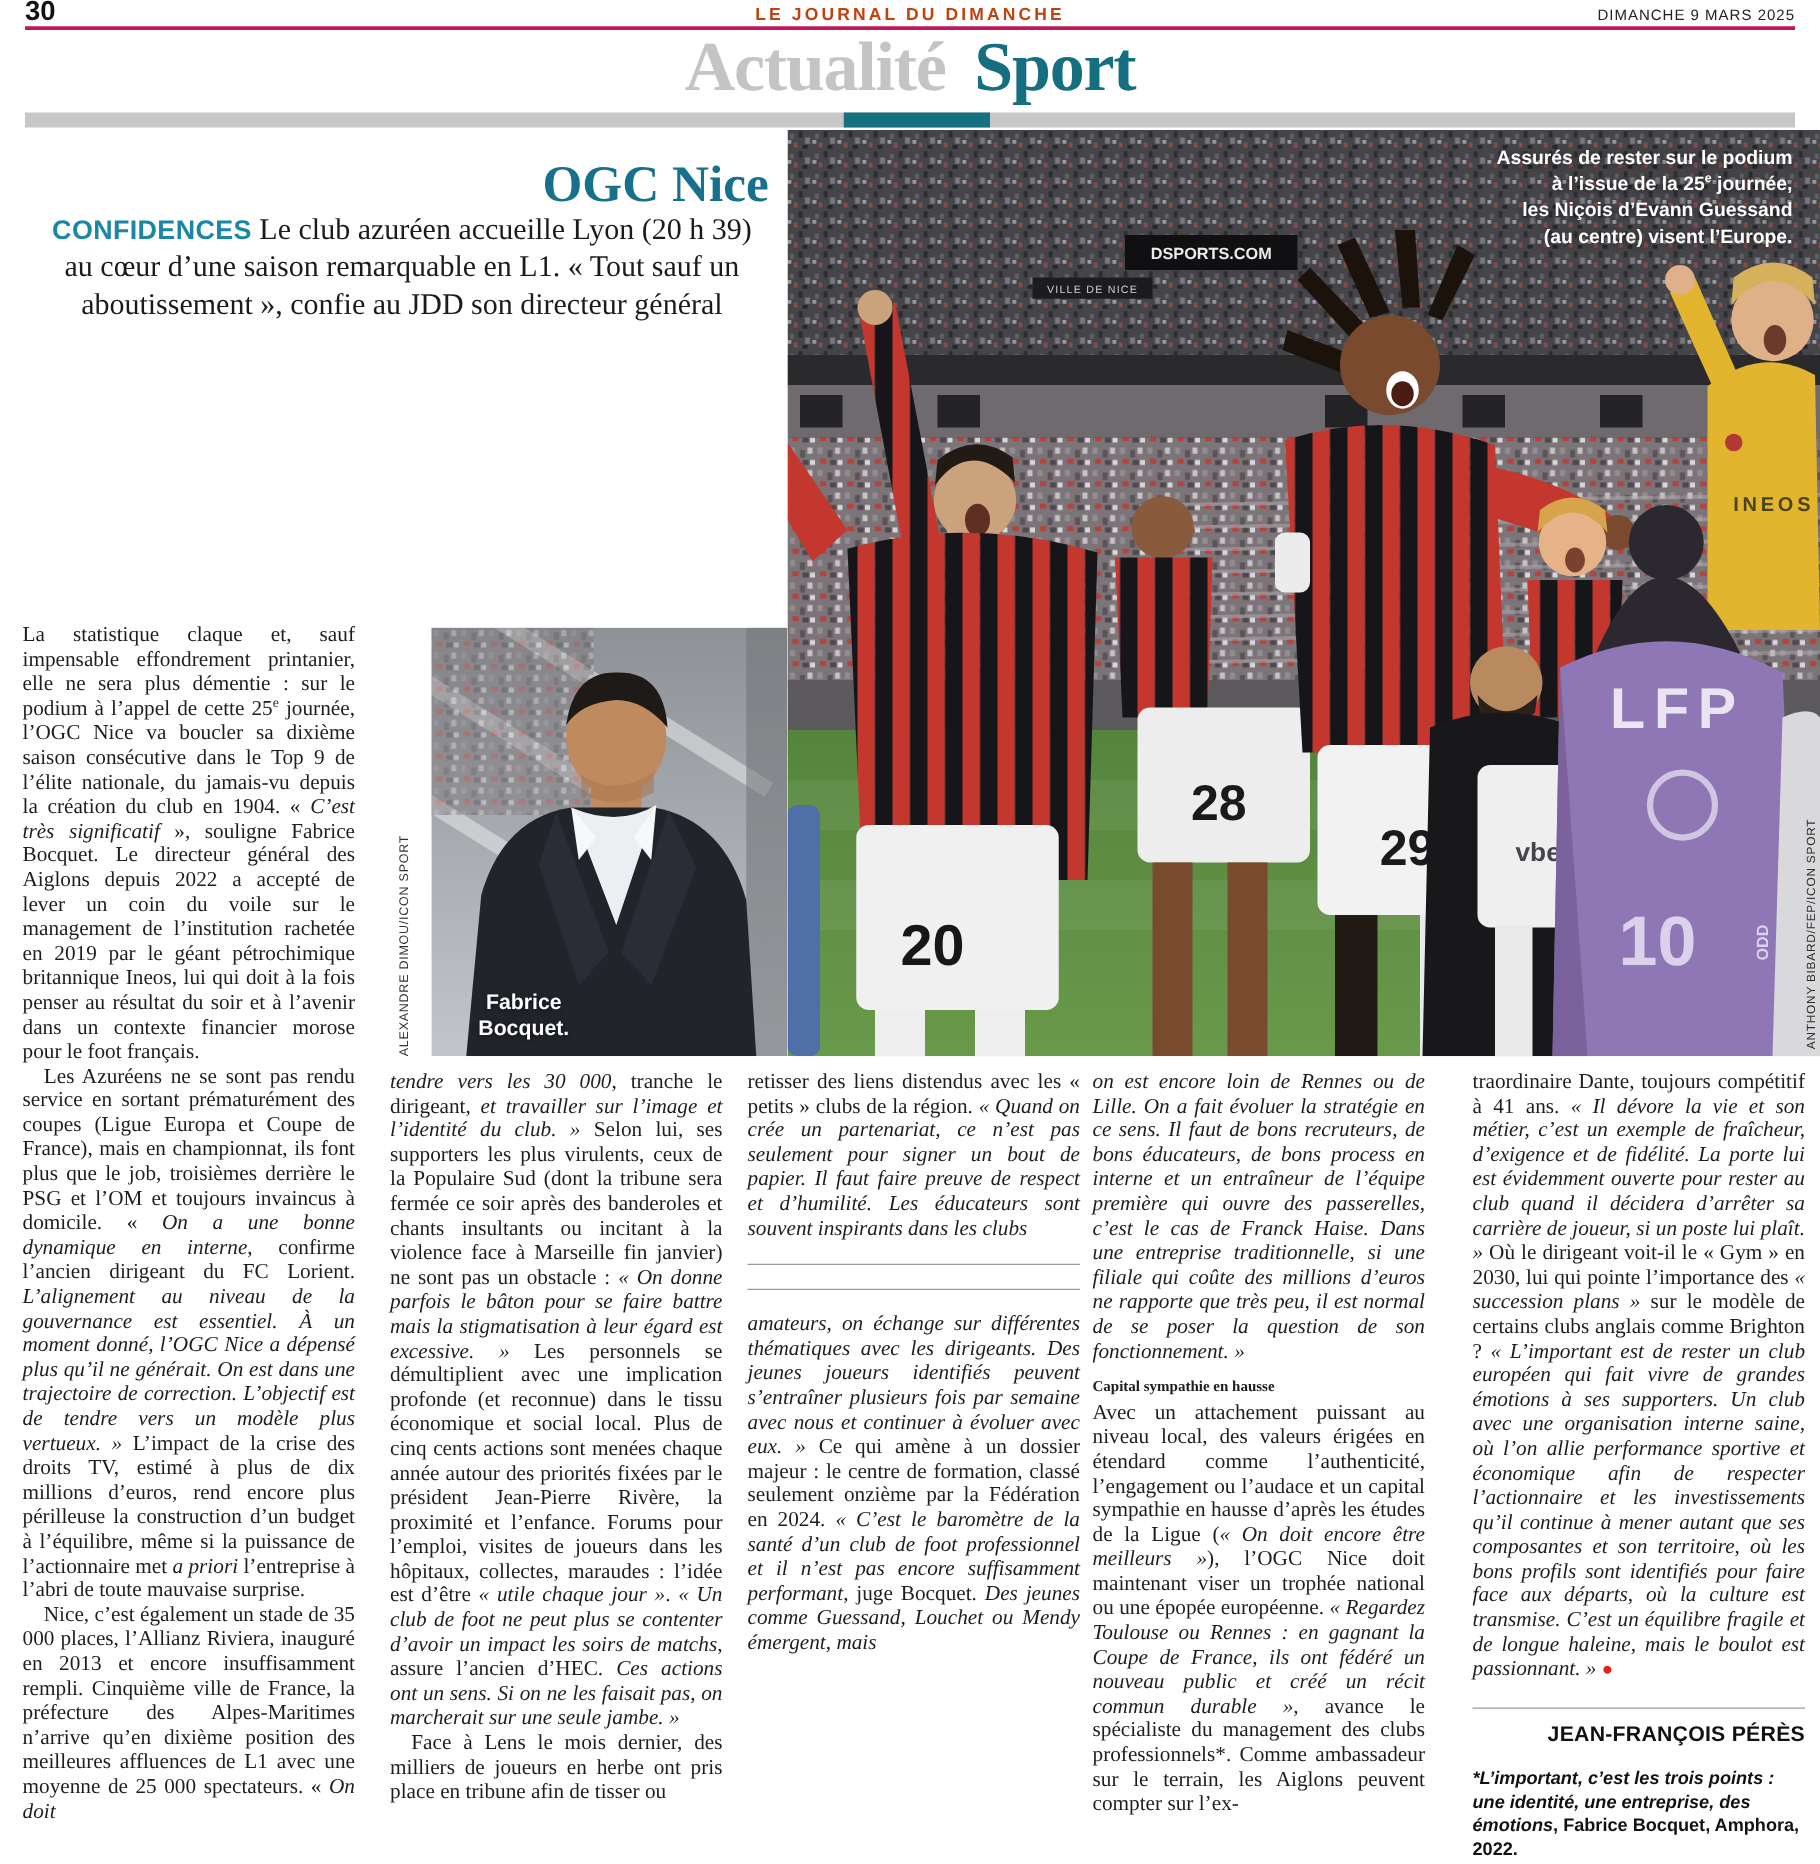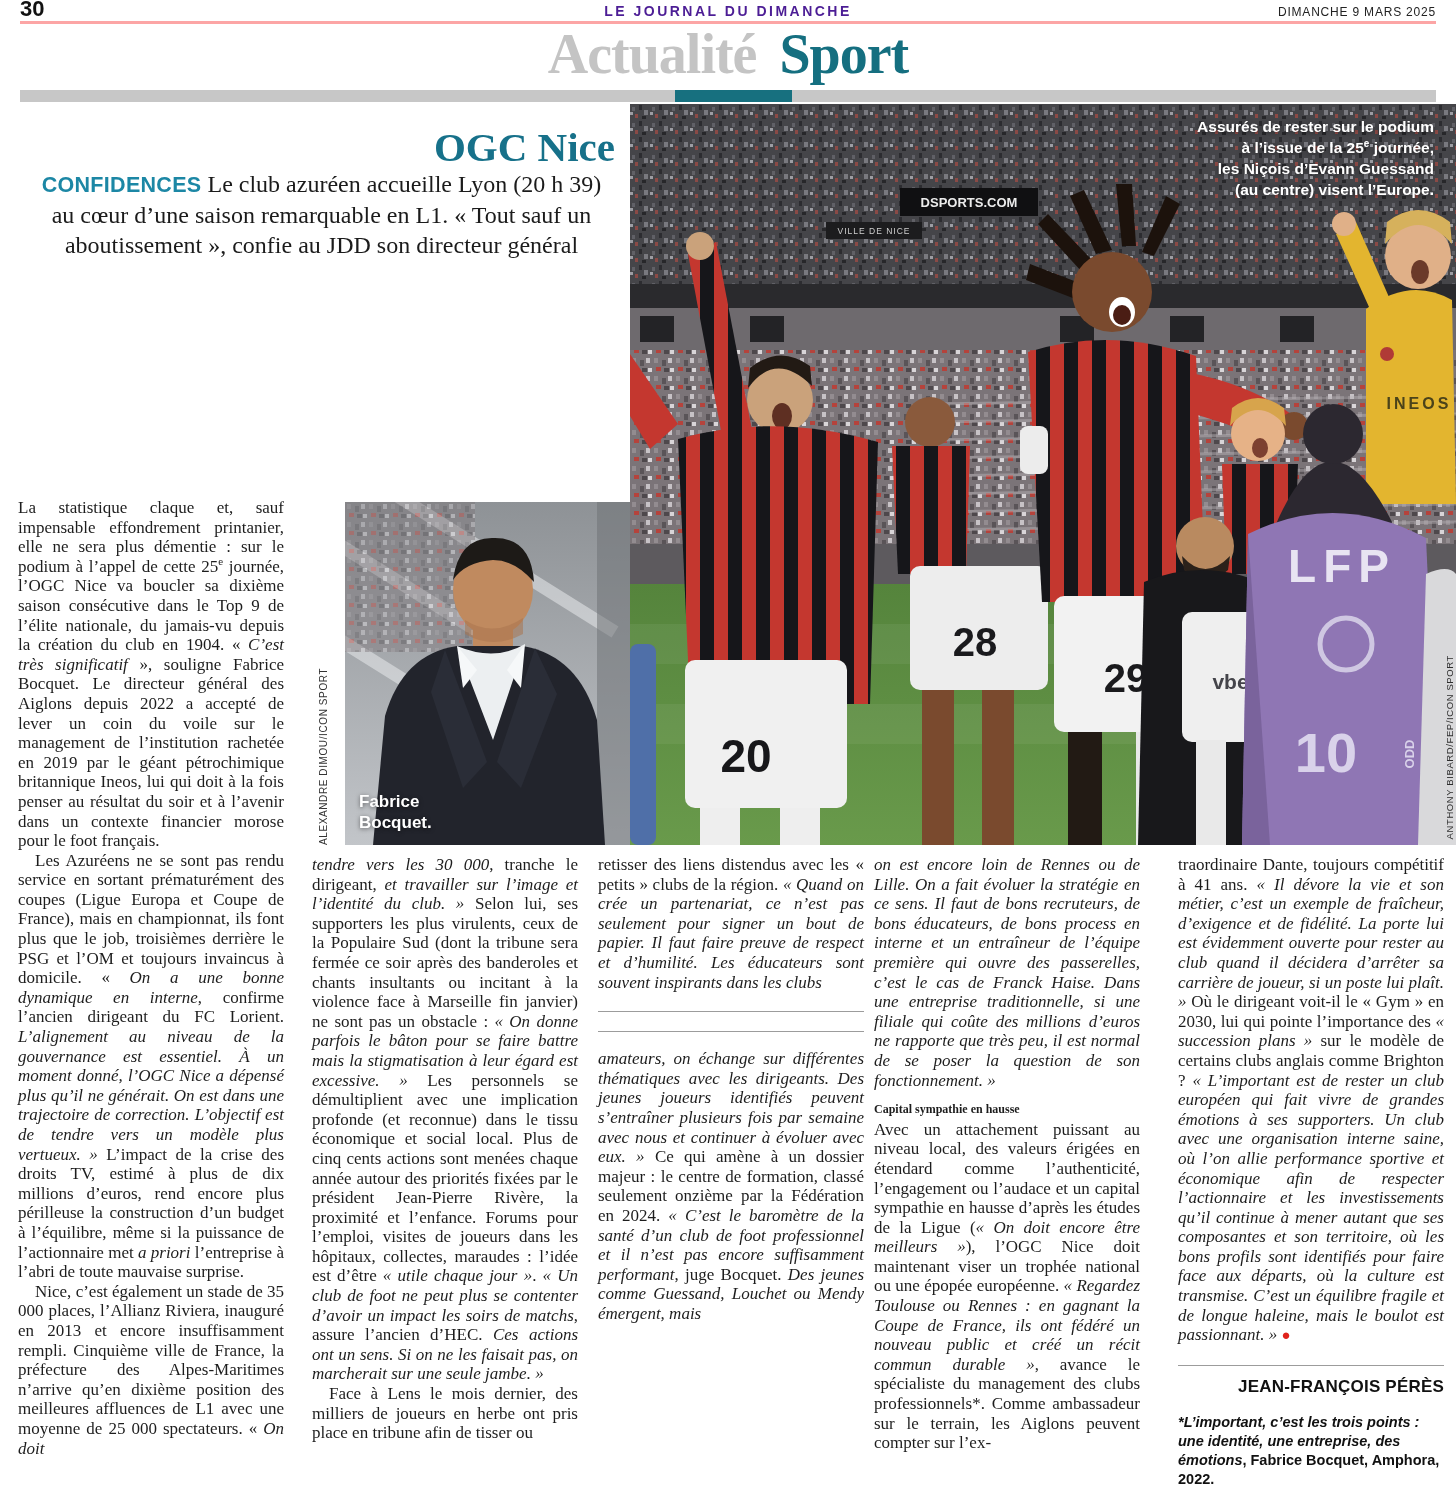--- a/index.html
+++ b/index.html
@@ -1,22 +1,22 @@
 <!DOCTYPE html>
 <html lang="fr"><head>
 <meta charset="utf-8">
 <style>
   html,body{margin:0;padding:0;background:#fff;}
   .page{position:relative;width:1456px;height:1491px;overflow:hidden;background:#fff;
         font-family:"Liberation Serif",serif;color:#1b1b1b;}
   
-  .topbar{position:absolute;left:20px;top:0;width:1416px;height:21px;border-bottom:3px solid #fca5a5;text-decoration:underline;}
+  .topbar{position:absolute;left:20px;top:0;width:1416px;height:21px;border-bottom:3px solid #be185d;text-decoration:underline;}
   .pageno{position:absolute;left:0;top:-4px;font:bold 22px "Liberation Sans",sans-serif;color:#111;}
   .masthead{position:absolute;left:50%;transform:translateX(-50%);top:3px;
-            font:bold 14px "Liberation Sans",sans-serif;letter-spacing:2.5px;color:#4c1d95;}
+            font:bold 14px "Liberation Sans",sans-serif;letter-spacing:2.5px;color:#c2410c;}
   .dateline{position:absolute;right:0;top:5px;font:12px "Liberation Sans",sans-serif;letter-spacing:.8px;color:#222;}
   
   .sectionhead{position:absolute;left:0;top:22px;width:100%;text-align:center;
                font-family:"Liberation Serif",serif;font-weight:bold;font-size:56px;letter-spacing:-1px;}
   .sec-gray{color:#c4c4c4;}
   .sec-teal{color:#156f80;margin-left:10px;}
   .divider{position:absolute;left:20px;top:90px;width:1416px;height:12px;background:#c7c7c7;}
   .divider-seg{position:absolute;left:655px;top:0;width:117px;height:12px;background:#17707f;}
   
   .headline-block{position:absolute;left:28px;top:126px;width:587px;text-align:right;}
@@ -25,21 +25,21 @@
   .standfirst{text-align:center;font-size:24px;line-height:30px;color:#1b1b1b;}
   .conf{color:#1c87a5;font-family:"Liberation Sans",sans-serif;font-weight:bold;font-size:21.5px;letter-spacing:.3px;}
   
   .mainphoto{position:absolute;left:630px;top:104px;width:826px;height:741px;overflow:hidden;}
   .photo-caption{position:absolute;top:12px;right:22px;width:340px;text-align:right;color:#fff;
                  font-family:"Liberation Sans",sans-serif;font-weight:bold;font-size:15.5px;line-height:21px;
                  white-space:pre-line;text-shadow:0 1px 5px rgba(0,0,0,.55);}
   .photo-caption sup{font-size:10px;}
   .vcredit-right{position:absolute;right:1px;bottom:6px;writing-mode:vertical-rl;transform:rotate(180deg);
                  font:9.5px "Liberation Sans",sans-serif;color:#2e2e2e;letter-spacing:.6px;}
-  .insetphoto{position:absolute;left:345px;top:502px;width:285px;height:343px;overflow:hidden;}
+  .insetphoto{position:absolute;left:345px;top:502px;width:285px;height:343px;overflow:hidden;text-align:center;}
   .inset-caption{position:absolute;left:14px;bottom:12px;width:120px;color:#fff;
                  font:bold 17px/1.25 "Liberation Sans",sans-serif;text-shadow:0 1px 4px rgba(0,0,0,.5);}
   .vcredit-left{position:absolute;left:329px;bottom:646px;transform-origin:0 100%;transform:rotate(-90deg);
                 font:10px "Liberation Sans",sans-serif;color:#333;letter-spacing:.6px;white-space:nowrap;}
   
   .col{position:absolute;width:266px;text-align:justify;font-size:17px;line-height:19.6px;
        color:#1d1d1d;hyphens:auto;-webkit-hyphens:auto;}
   .col p{margin:0;font-family:Liberation Serif, serif;}
   .col p.ind{text-indent:17px;}
   .col em{font-style:italic;}

